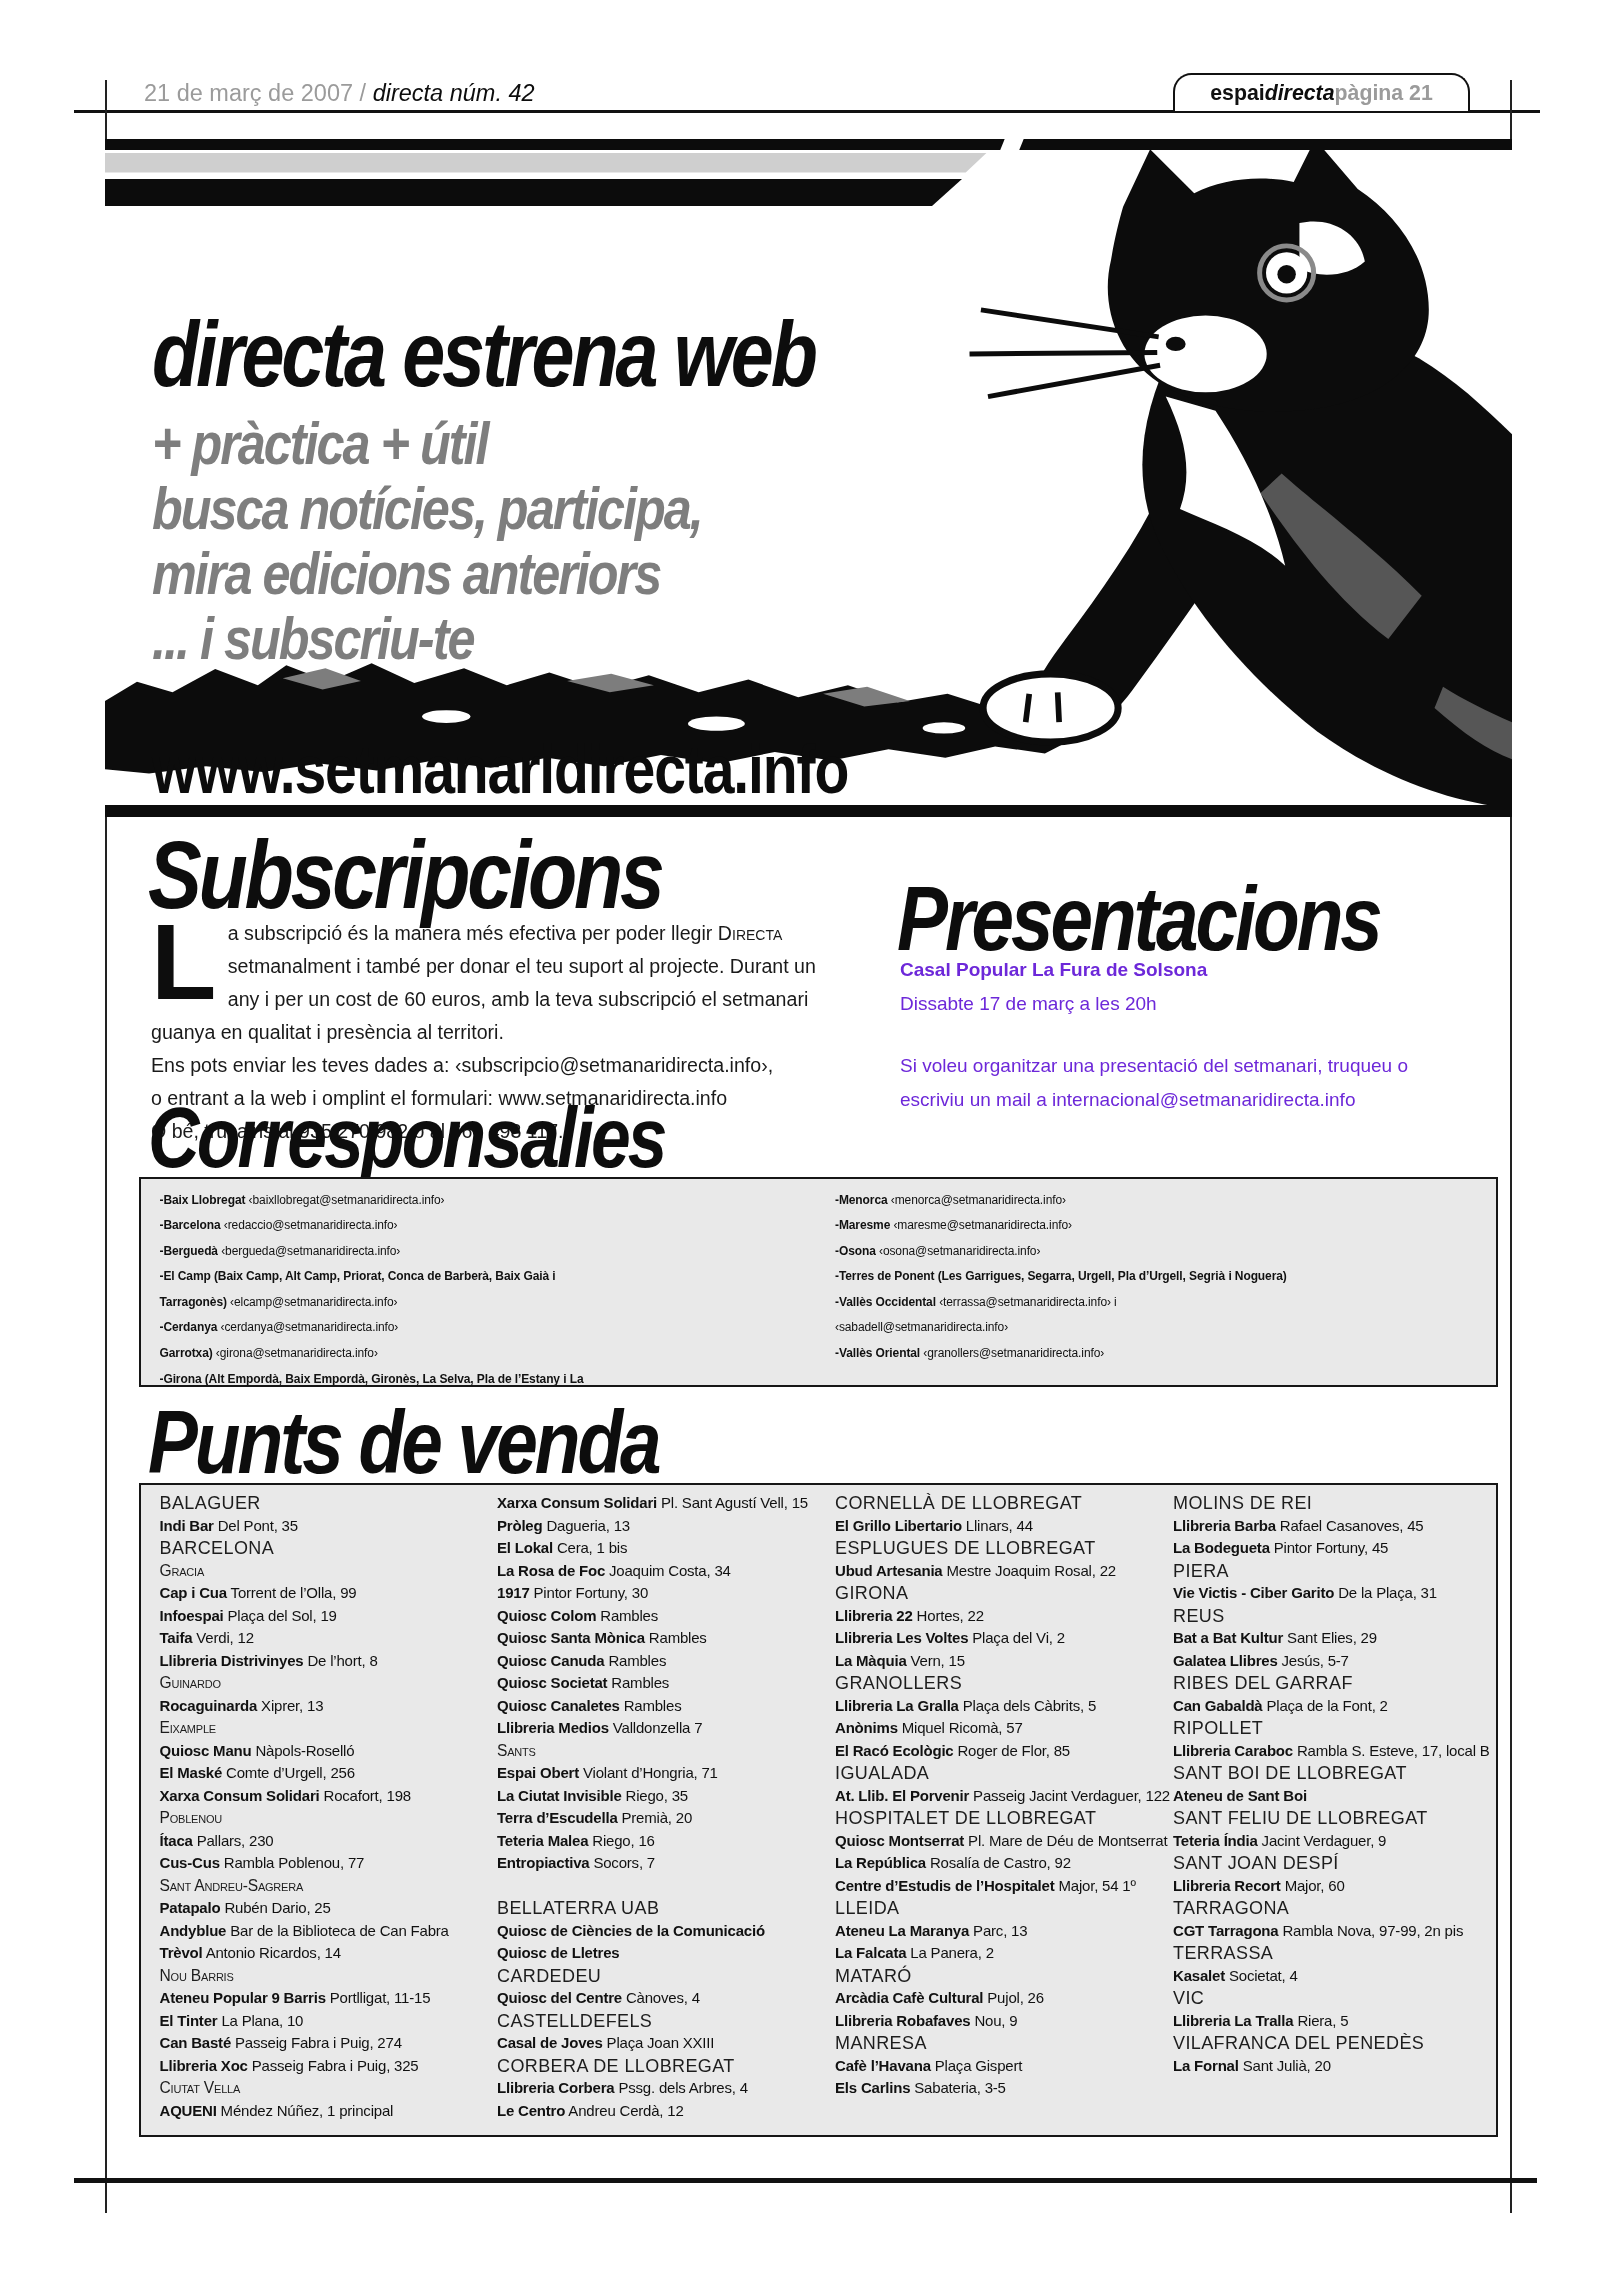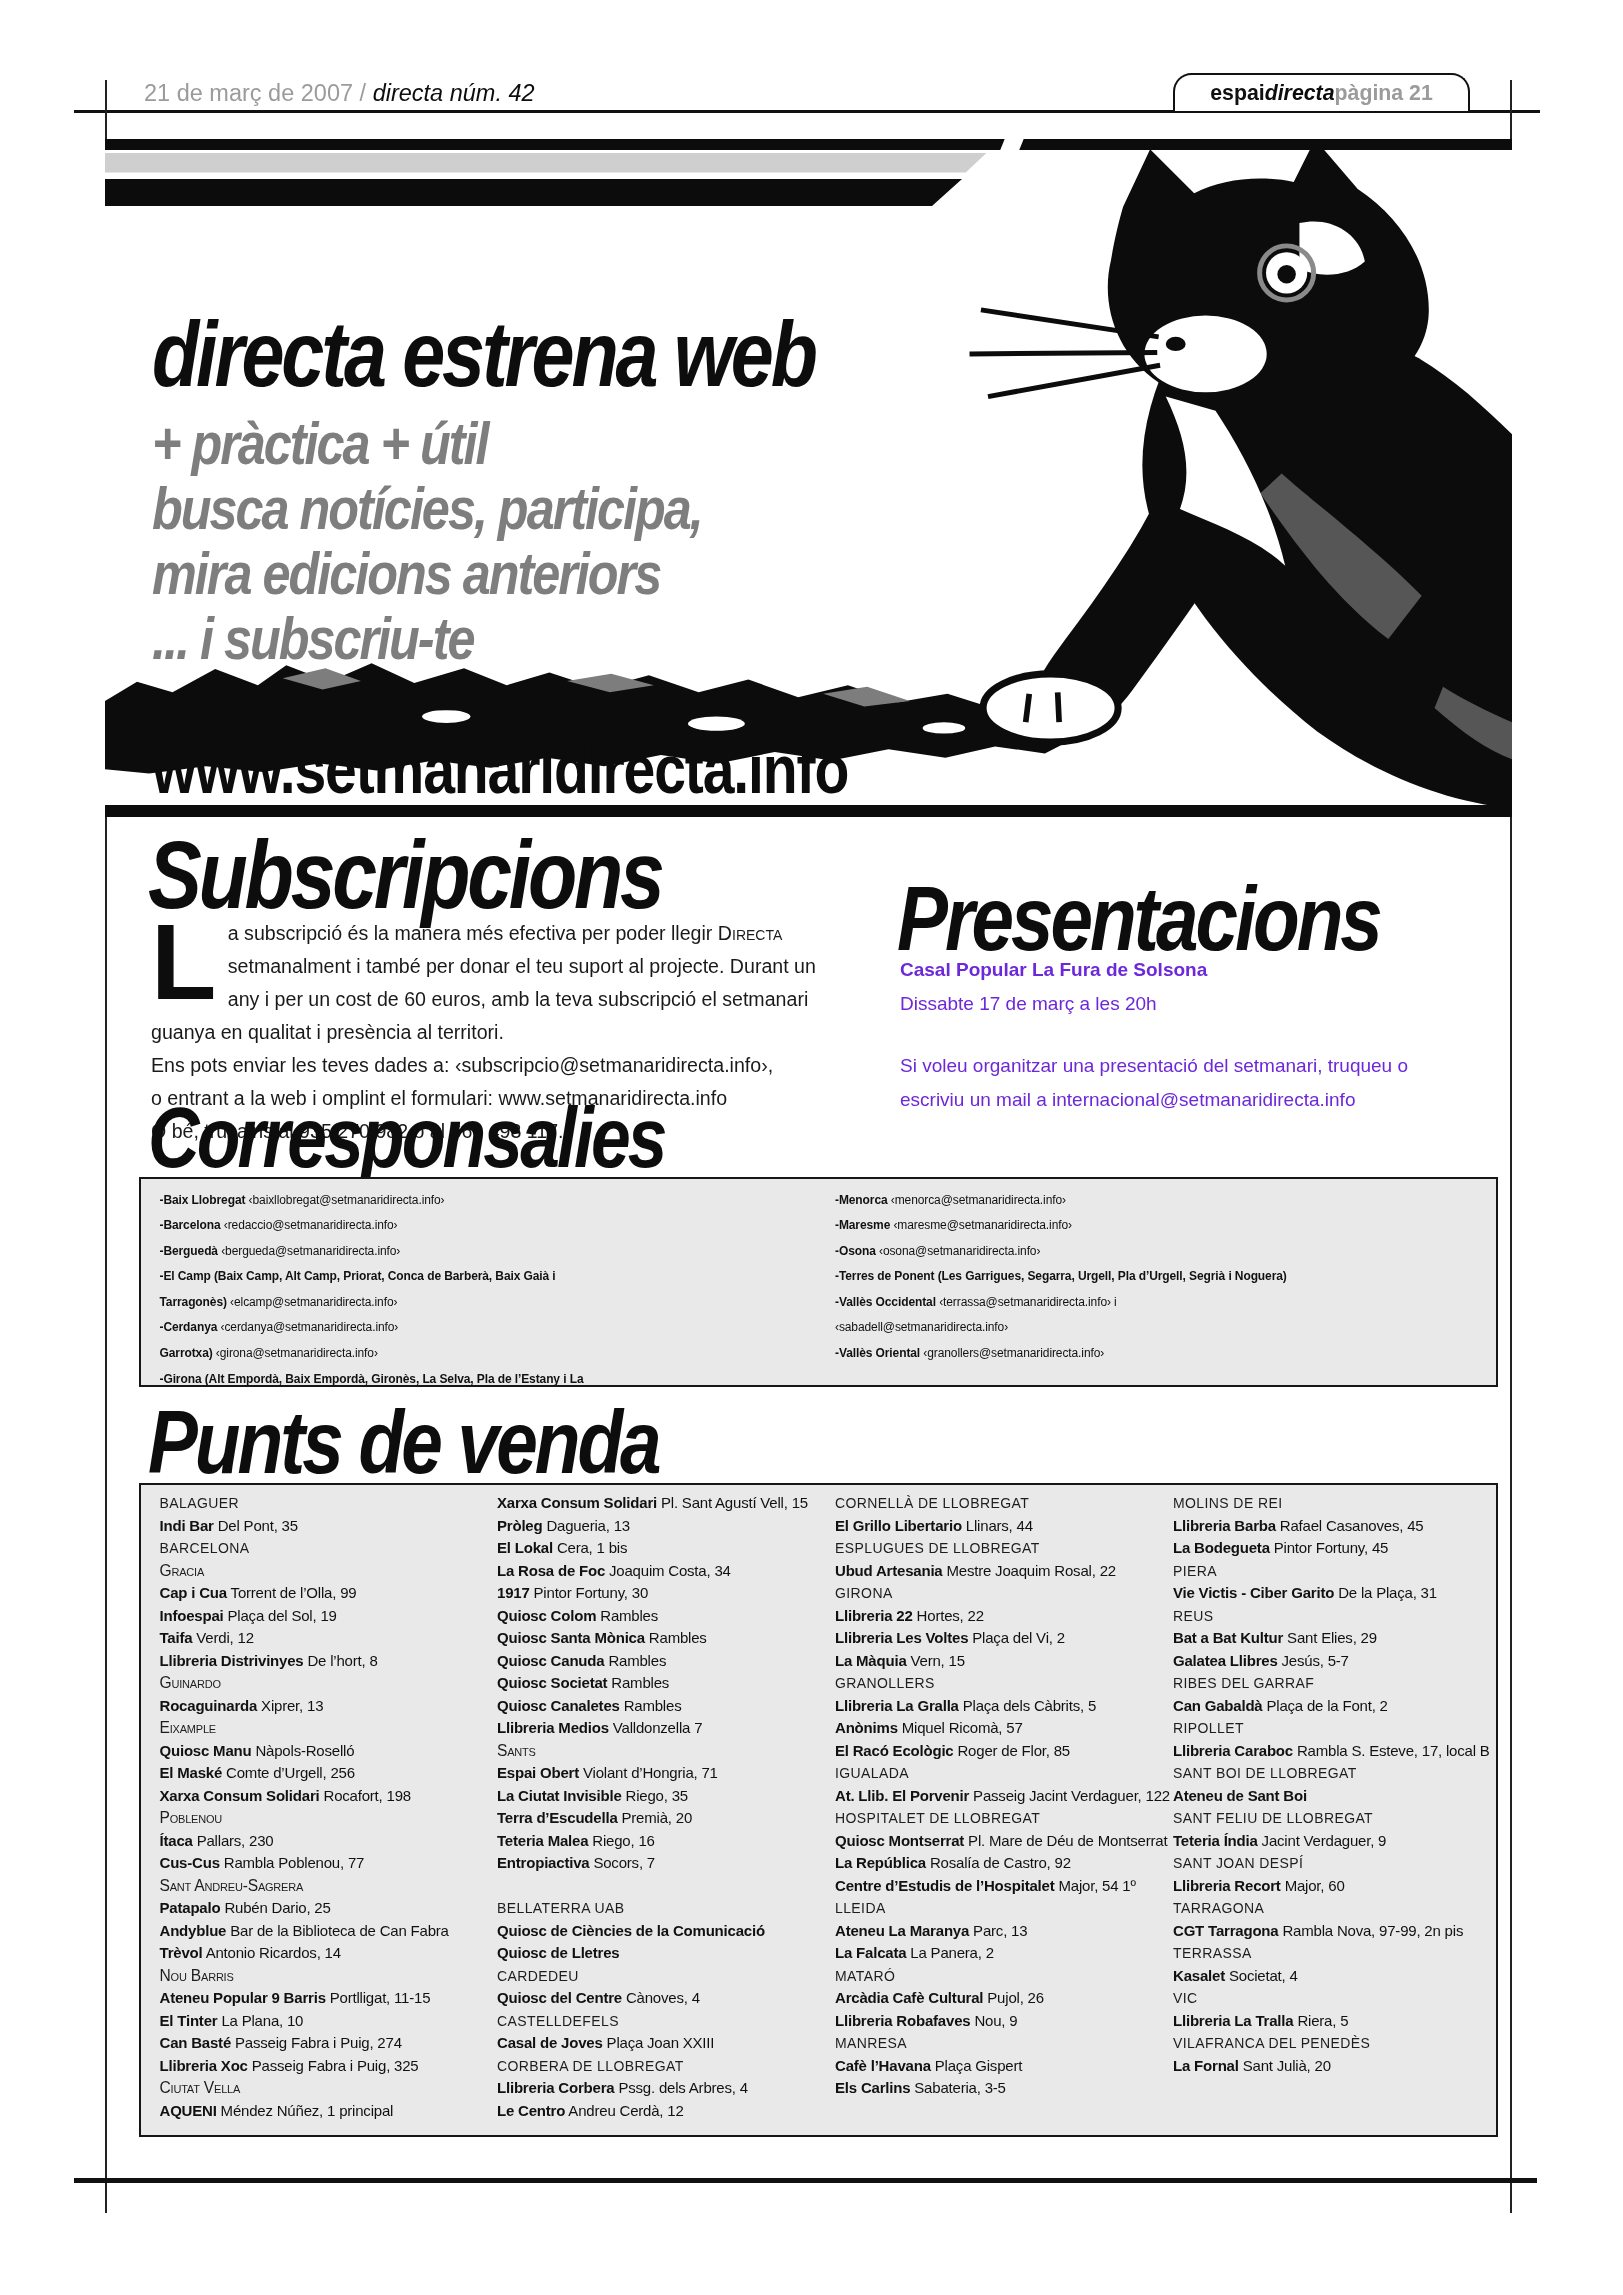--- a/index.html
+++ b/index.html
@@ -56,21 +56,21 @@
   #corr-box{left:139px;top:1177px;width:1355px;height:206px;}
   #corr-box .col{position:absolute;top:8.5px;font-size:12px;line-height:25.6px;letter-spacing:-0.1px;}
   #corr-box .colL{left:18.5px;width:665px;}
   #corr-box .colR{left:694px;width:654px;}
   #corr-box .cline{white-space:nowrap;}
   #corr-box .b{font-weight:700;}
   #punts-box{left:139px;top:1483px;width:1355px;height:650px;}
   #punts-box .pcol{position:absolute;top:7.1px;width:331px;font-size:15px;line-height:22.5px;letter-spacing:-0.2px;}
   #punts-box .pcol div{white-space:nowrap;}
   #punts-box .venue .n{font-weight:700;}
-  #punts-box .city{letter-spacing:0.4px;font-size:14px;color:#1d1d1d;}
+  #punts-box .city{letter-spacing:0.4px;font-size:18px;color:#1d1d1d;}
   #punts-box .district{font-variant:small-caps;font-size:15.6px;color:#1d1d1d;}
   #punts-box .gapline{height:22.5px;}
 </style>
 </head>
 <body>
 
 <div class="abs" id="rule-top"></div>
 <div class="abs" id="vline-left"></div>
 <div class="abs" id="vline-right"></div>
 <div class="abs" id="rule-bottom"></div>

